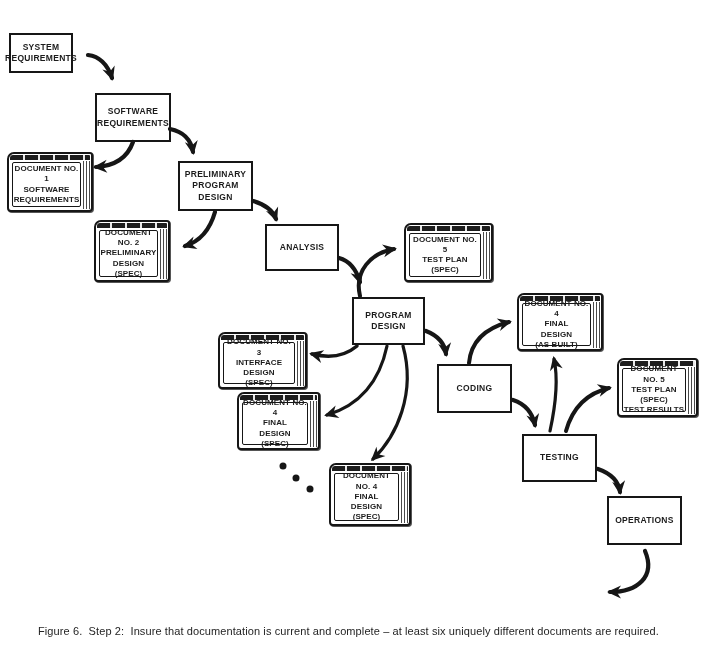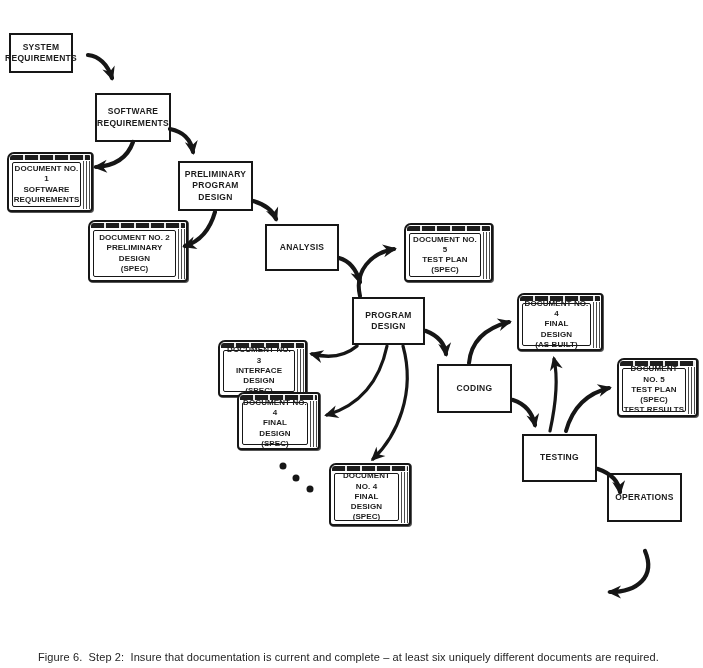--- a/index.html
+++ b/index.html
@@ -69,21 +69,21 @@
     font-size: 8px;
     font-weight: bold;
     line-height: 1.28;
     letter-spacing: 0.1px;
     color: #1c1c1c;
     white-space: pre-line;
   }
   .caption {
     position: absolute;
     left: 38px;
-    top: 651px;
+    top: 625px;
     width: 650px;
     font-size: 11px;
     color: #242424;
     letter-spacing: 0.1px;
     white-space: pre-wrap;
   }
 </style>
 </head>
 <body>
 
@@ -126,38 +126,38 @@
   <div class="pbox" style="left:95px;  top:93px;  width:76px; height:49px">SOFTWARE
 REQUIREMENTS</div>
   <div class="pbox" style="left:178px; top:161px; width:75px; height:50px">PRELIMINARY
 PROGRAM
 DESIGN</div>
   <div class="pbox" style="left:265px; top:224px; width:74px; height:47px">ANALYSIS</div>
   <div class="pbox" style="left:352px; top:297px; width:73px; height:48px">PROGRAM
 DESIGN</div>
   <div class="pbox" style="left:437px; top:364px; width:75px; height:49px">CODING</div>
   <div class="pbox" style="left:522px; top:434px; width:75px; height:48px">TESTING</div>
-  <div class="pbox" style="left:607px; top:473px; width:75px; height:49px">OPERATIONS</div>
+  <div class="pbox" style="left:607px; top:496px; width:75px; height:49px">OPERATIONS</div>
 
   <div class="book" style="left:7px;   top:152px; width:86px; height:60px">
     <div class="spine"></div>
     <div class="pages"></div>
     <div class="face">DOCUMENT NO. 1
 SOFTWARE
 REQUIREMENTS</div>
   </div>
-  <div class="book" style="left:88px;  top:220px; width:100px; height:62px">
+  <div class="book" style="left:94px;  top:220px; width:76px; height:62px">
     <div class="spine"></div>
     <div class="pages"></div>
     <div class="face">DOCUMENT NO. 2
 PRELIMINARY
 DESIGN
 (SPEC)</div>
   </div>
-  <div class="book" style="left:218px; top:340px; width:89px; height:57px">
+  <div class="book" style="left:218px; top:332px; width:89px; height:57px">
     <div class="spine"></div>
     <div class="pages"></div>
     <div class="face">DOCUMENT NO. 3
 INTERFACE
 DESIGN
 (SPEC)</div>
   </div>
   <div class="book" style="left:237px; top:392px; width:83px; height:58px">
     <div class="spine"></div>
     <div class="pages"></div>

